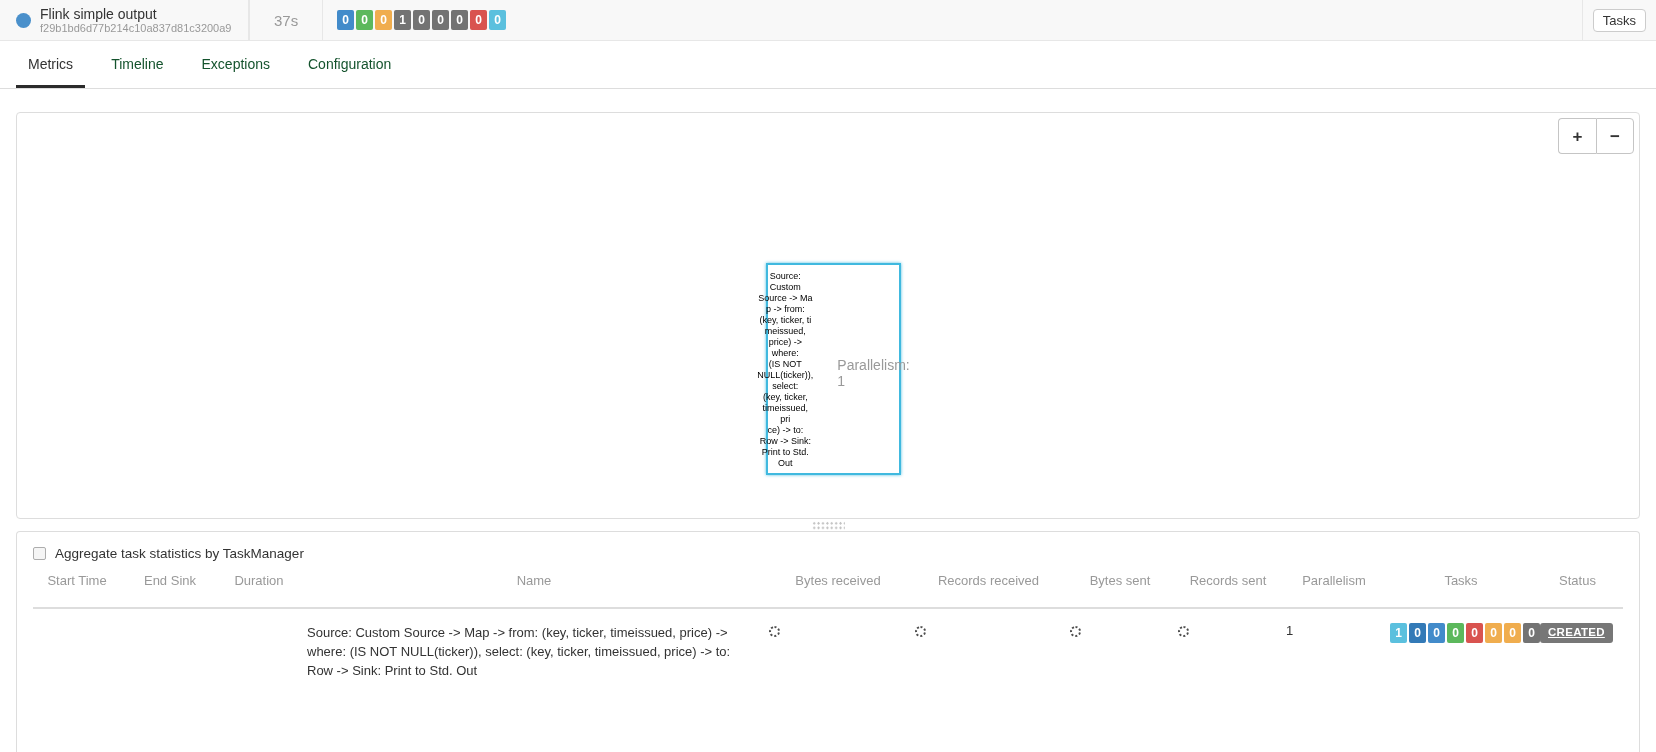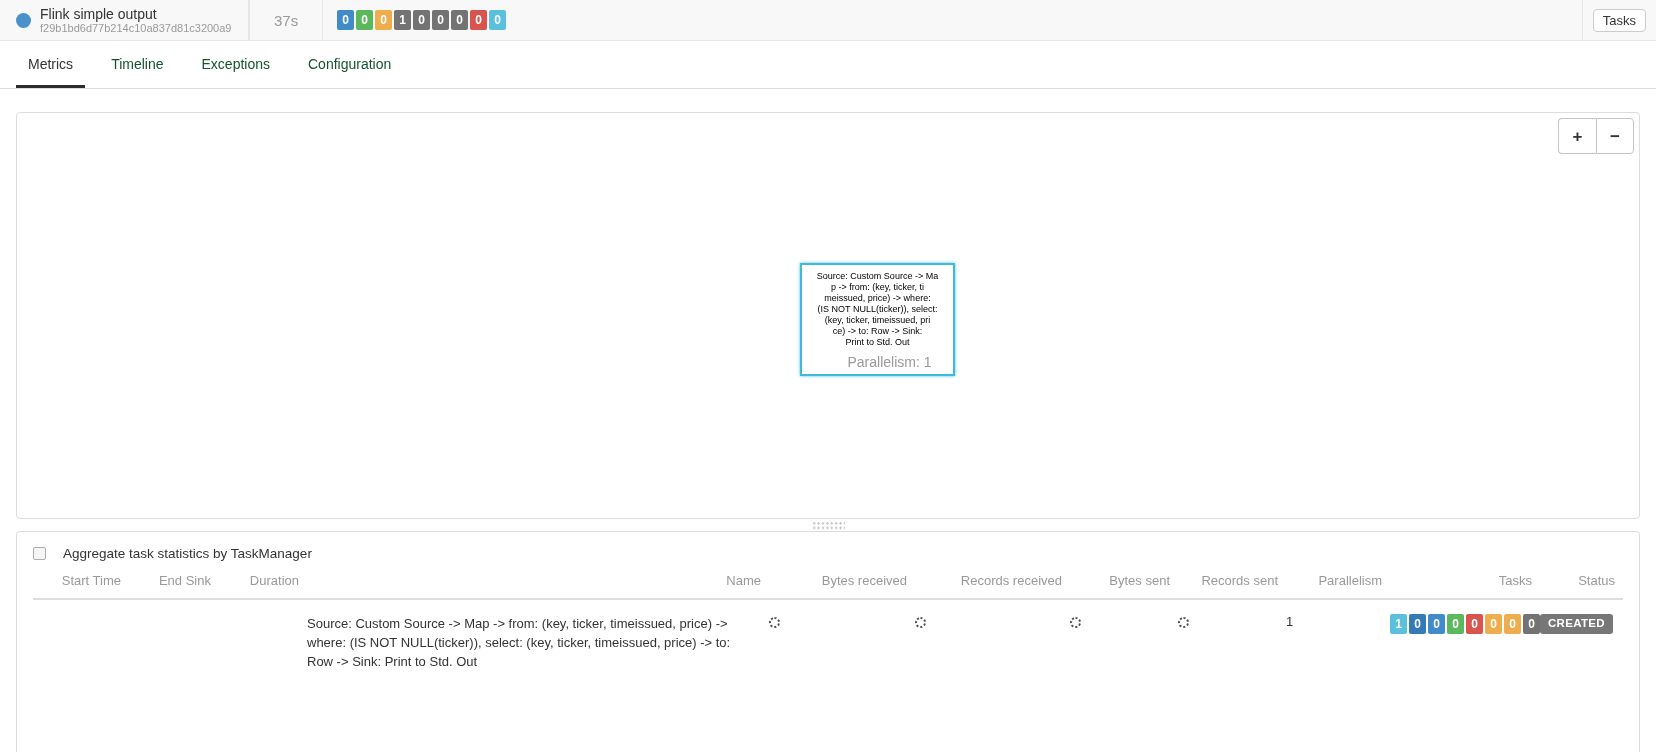--- a/index.html
+++ b/index.html
@@ -47,24 +47,24 @@
   }
   .zoom-group { position: absolute; top: 5px; right: 5px; display: flex; }
   .zoom-btn {
     width: 38px; height: 36px; background: #fff; border: 1px solid #c5c5c5;
     font-family: inherit; font-size: 17px; font-weight: bold; color: #333; cursor: pointer; line-height: 1;
   }
   .zoom-btn:first-child { border-radius: 4px 0 0 4px; border-right: none; }
   .zoom-btn:last-child { border-radius: 0 4px 4px 0; }
 
   .graph-node {
-    position: absolute; left: 749px; top: 150px; width: 155px; min-height: 102px;
+    position: absolute; left: 749px; top: 150px; width: 135px; min-height: 102px;
     background: #fff; border: 2px solid #40b9df; box-shadow: 0 0 3px rgba(64,185,223,.9);
-    display: flex; flex-direction: column; justify-content: center; align-items: center;
-    padding: 6px 2px 4px; cursor: pointer; margin-left: 34px;
+    display: flex; justify-content: center; align-items: center;
+    padding: 6px 2px 4px; cursor: pointer;
   }
   .node-name {
     font-size: 9px; line-height: 11px; color: #000; text-align: center; white-space: pre-line;
   }
   .node-par { font-size: 14px; color: #999; margin-top: 6px; padding-left: 24px; }
 
   
   .resize-row { height: 12px; display: flex; align-items: center; justify-content: center; }
   .resize-handle {
     width: 33px; height: 9px; cursor: row-resize;
@@ -82,40 +82,40 @@
     padding: 13px 10px 12px; margin-right: 17px; font-size: 14px; color: #9b9b9b;
     cursor: pointer; border-bottom: 3px solid transparent;
   }
   .subtab.active { color: #333; border-bottom-color: #2b2b2b; }
 
   .agg-row { display: flex; align-items: center; padding: 14px 16px 0; }
   .agg-checkbox {
     width: 13px; height: 13px; border: 1px solid #adadad; background: #f5f5f5;
     border-radius: 2px; margin-right: 9px; cursor: pointer; flex: 0 0 auto;
   }
-  .agg-label { font-size: 13.5px; color: #333; margin-left: 8px; }
+  .agg-label { font-size: 13.5px; color: #333; }
 
   table.subtask-table { width: calc(100% - 32px); margin: 0 16px; border-collapse: collapse; table-layout: fixed; }
   .subtask-table th {
-    text-align: right; font-weight: normal; color: #999; font-size: 13px;
-    padding: 12px 8px 10px 0; border-bottom: 2px solid #ddd;
+    text-align: center; font-weight: normal; color: #999; font-size: 13px;
+    padding: 12px 8px 19px 0; border-bottom: 2px solid #ddd;
   }
   .subtask-table td { vertical-align: top; padding: 14px 8px 12px 0; font-size: 13px; color: #333; }
   .name-cell { line-height: 19px; padding-right: 28px !important; }
 
   .spinner {
     width: 11px; height: 11px; border: 2px dotted #4d4d4d; border-radius: 50%;
     margin-top: 3px; animation: spin 1.6s linear infinite;
   }
   @keyframes spin { to { transform: rotate(360deg); } }
 
   .tasks-badges { display: flex; gap: 2px; }
   .status-badge {
     display: inline-block; color: #fff; font-weight: bold; font-size: 11.5px;
-    padding: 4px 8px; border-radius: 3px; letter-spacing: .3px; line-height: 1;
+    padding: 4px 8px; border-radius: 3px; letter-spacing: .3px; line-height: 1; text-decoration: underline;
   }
 
   .col-start { width: 96px; } .col-end { width: 90px; } .col-dur { width: 88px; }
   .col-name { width: 462px; } .col-brec { width: 146px; } .col-rrec { width: 155px; }
   .col-bsent { width: 108px; } .col-rsent { width: 108px; } .col-par { width: 104px; }
   .col-tasks { width: 150px; } .col-status { width: auto; }
 </style>
 </head>
 <body>
 

